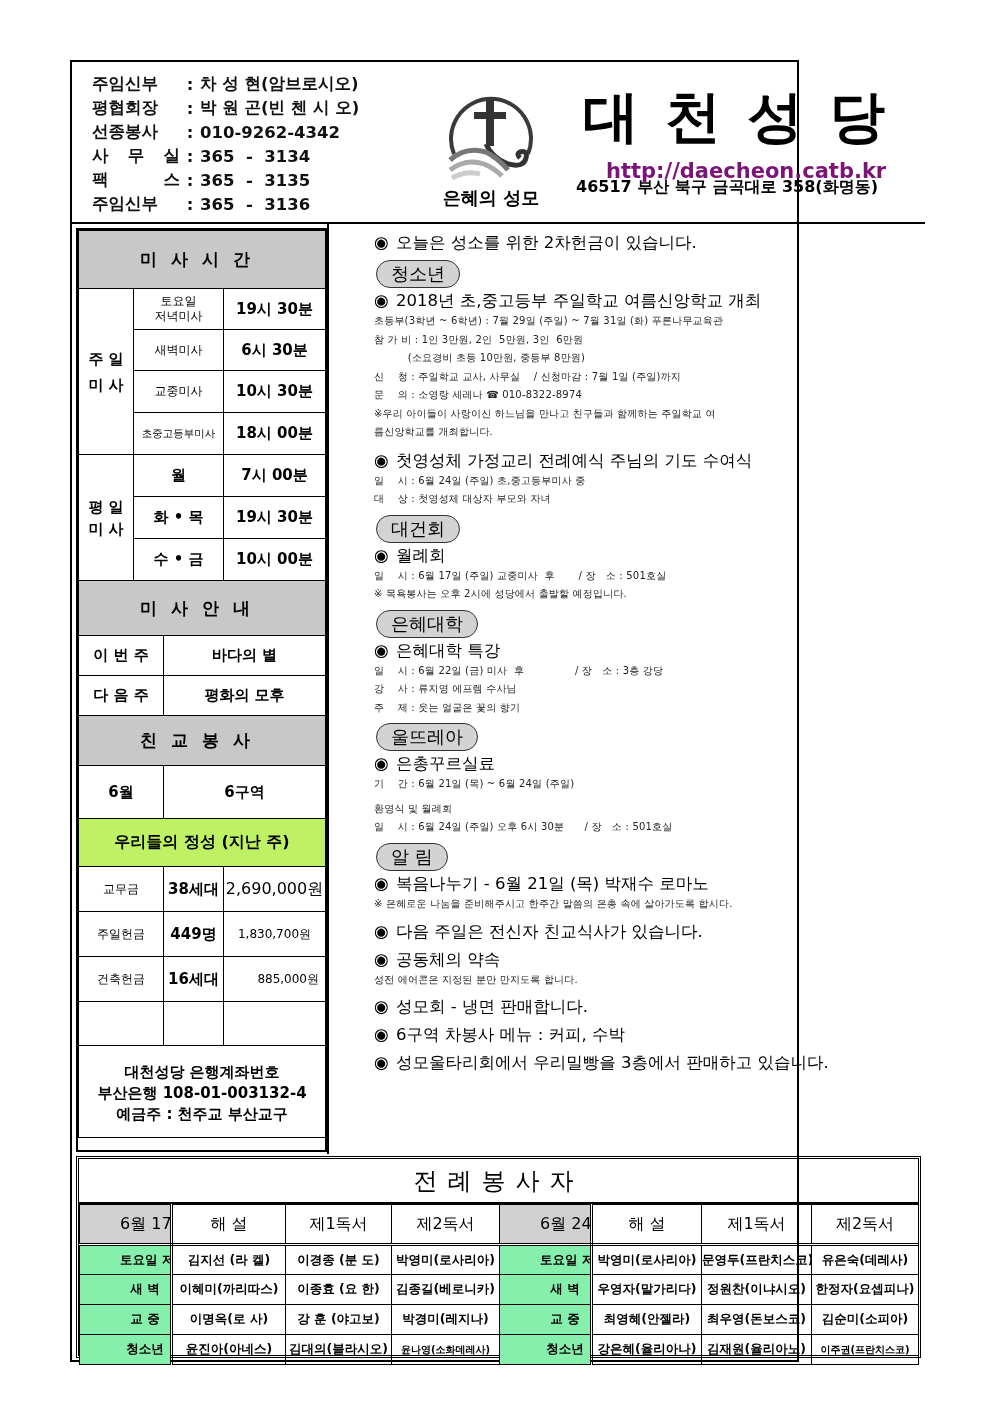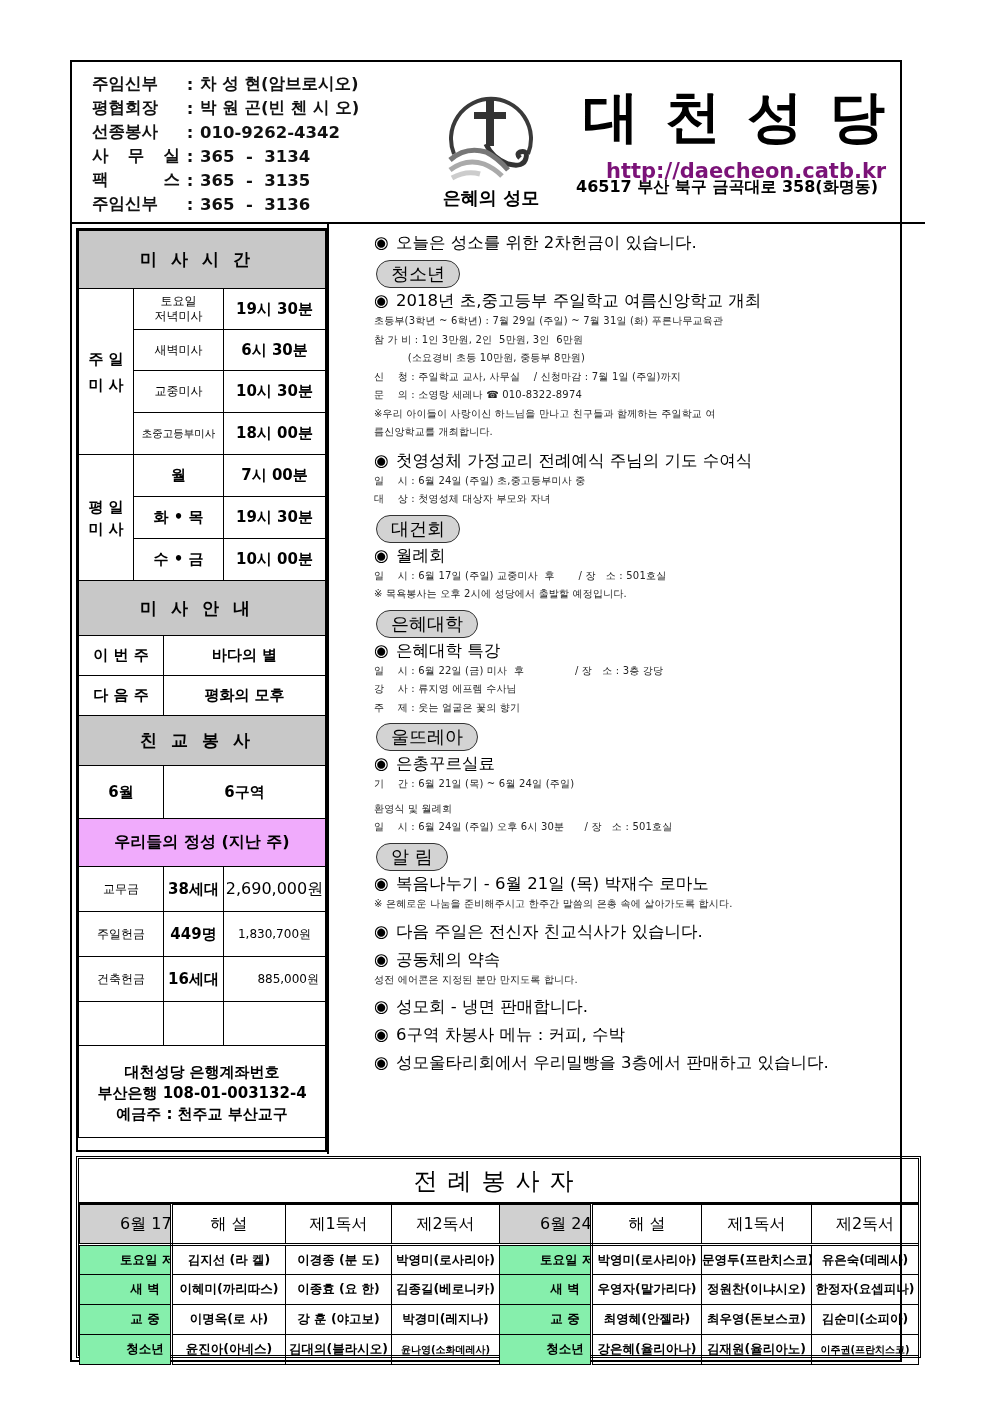--- a/index.html
+++ b/index.html
@@ -1,20 +1,20 @@
 <!DOCTYPE html>
 <html><head>
 <meta charset="utf-8">
 <style>
   * { box-sizing: border-box; margin: 0; padding: 0; }
   html, body { width: 992px; height: 1403px; background: #ffffff; }
   body { position: relative; font-family: "DejaVu Sans", sans-serif; color: #000; }
 
   .page-frame {
-    position: absolute; left: 70px; top: 60px; width: 832px; height: 1302px;
+    position: absolute; left: 70px; top: 60px; width: 729px; height: 1302px;
     border: 2px solid #000;
   }
 
   
   .header {
     position: absolute; left: 0; top: 0; width: 853px; height: 162px;
     border-bottom: 2px solid #000;
   }
   .contact-list { position: absolute; left: 20px; top: 10px; }
   .contact-row {
@@ -48,21 +48,21 @@
   .left-panel {
     position: absolute; left: 4px; top: 166px; width: 251px; height: 924px;
     border: 2px solid #000;
   }
   .lp-table { width: 100%; border-collapse: collapse; table-layout: fixed; }
   .lp-table td {
     border: 1px solid #000; text-align: center; vertical-align: middle;
     font-weight: bold; font-size: 15px; color: #000;
   }
   .lp-head { background: #c8c8c8; font-size: 17px !important; letter-spacing: 14px; }
-  .lp-head-plain { background: #f0abfc; font-size: 16px !important; }
+  .lp-head-plain { background: #bef264; font-size: 16px !important; }
   .small-cell { font-size: 12px !important; font-weight: normal !important; }
   .tiny-cell { font-size: 10.5px !important; font-weight: normal !important; }
   .bank-info { font-size: 15px; line-height: 21px; padding-top: 4px; }
 
   
   .mid-divider { position: absolute; left: 255px; top: 162px; width: 2px; height: 930px; background: #000; }
 
   
   .right-panel {
     position: absolute; left: 264px; top: 170px; width: 590px; height: 920px;

